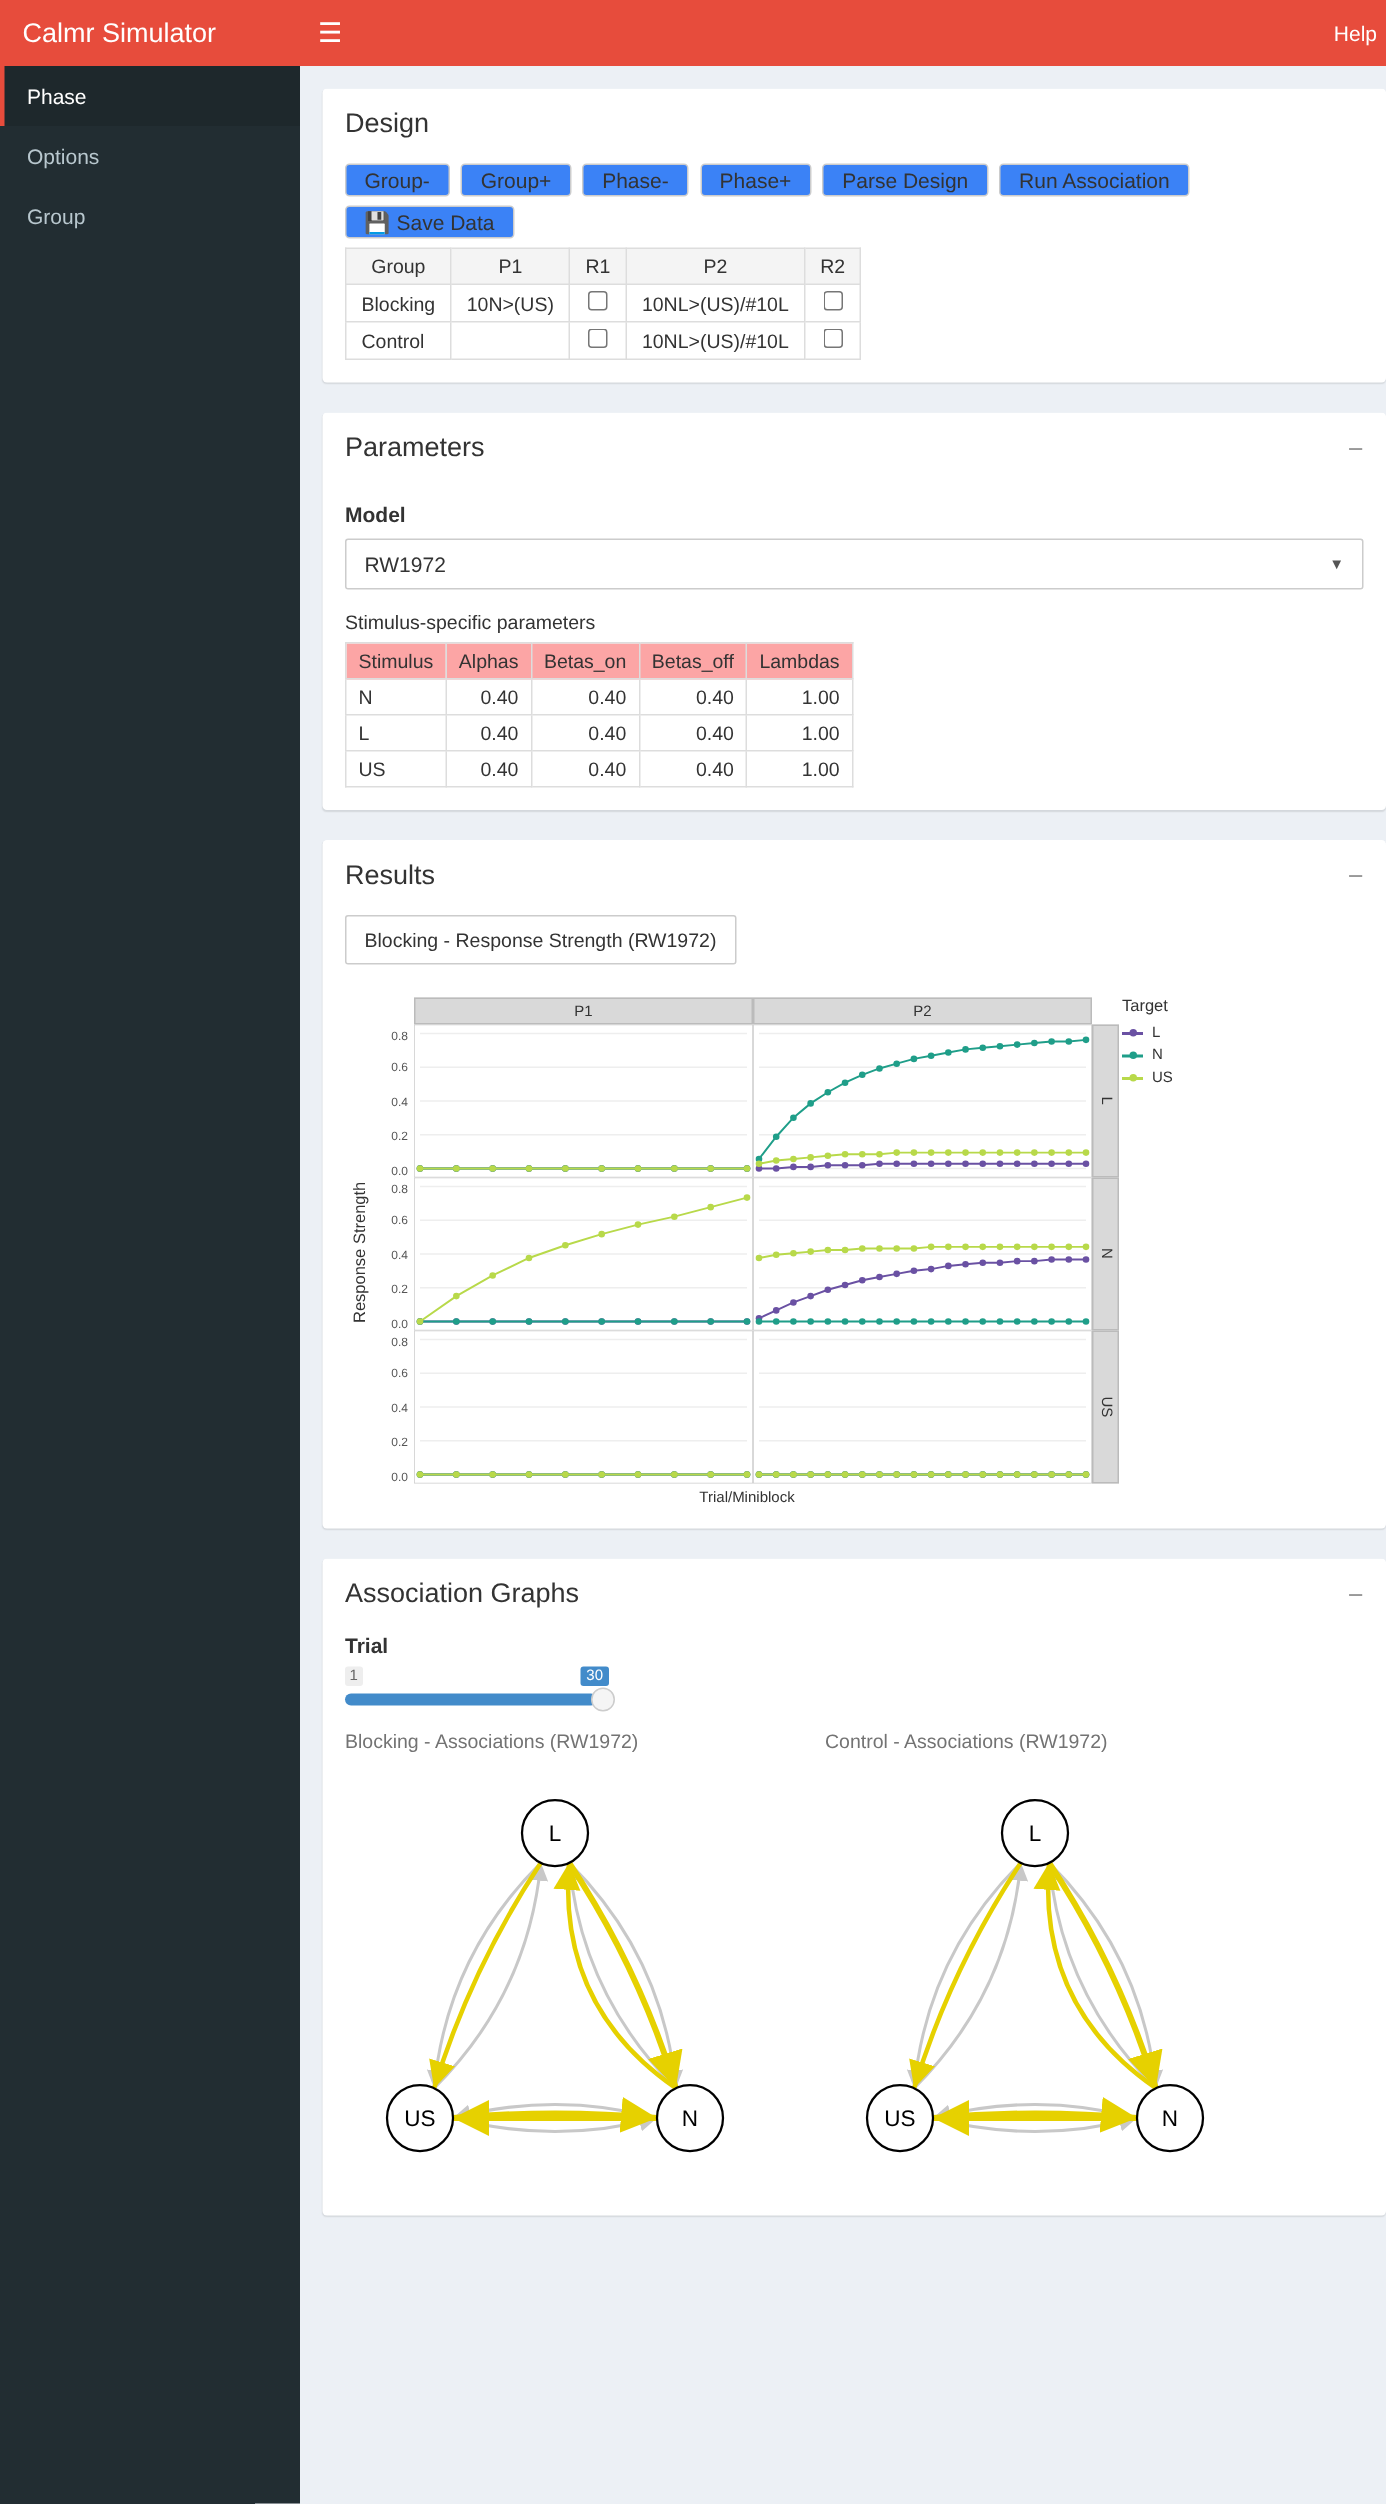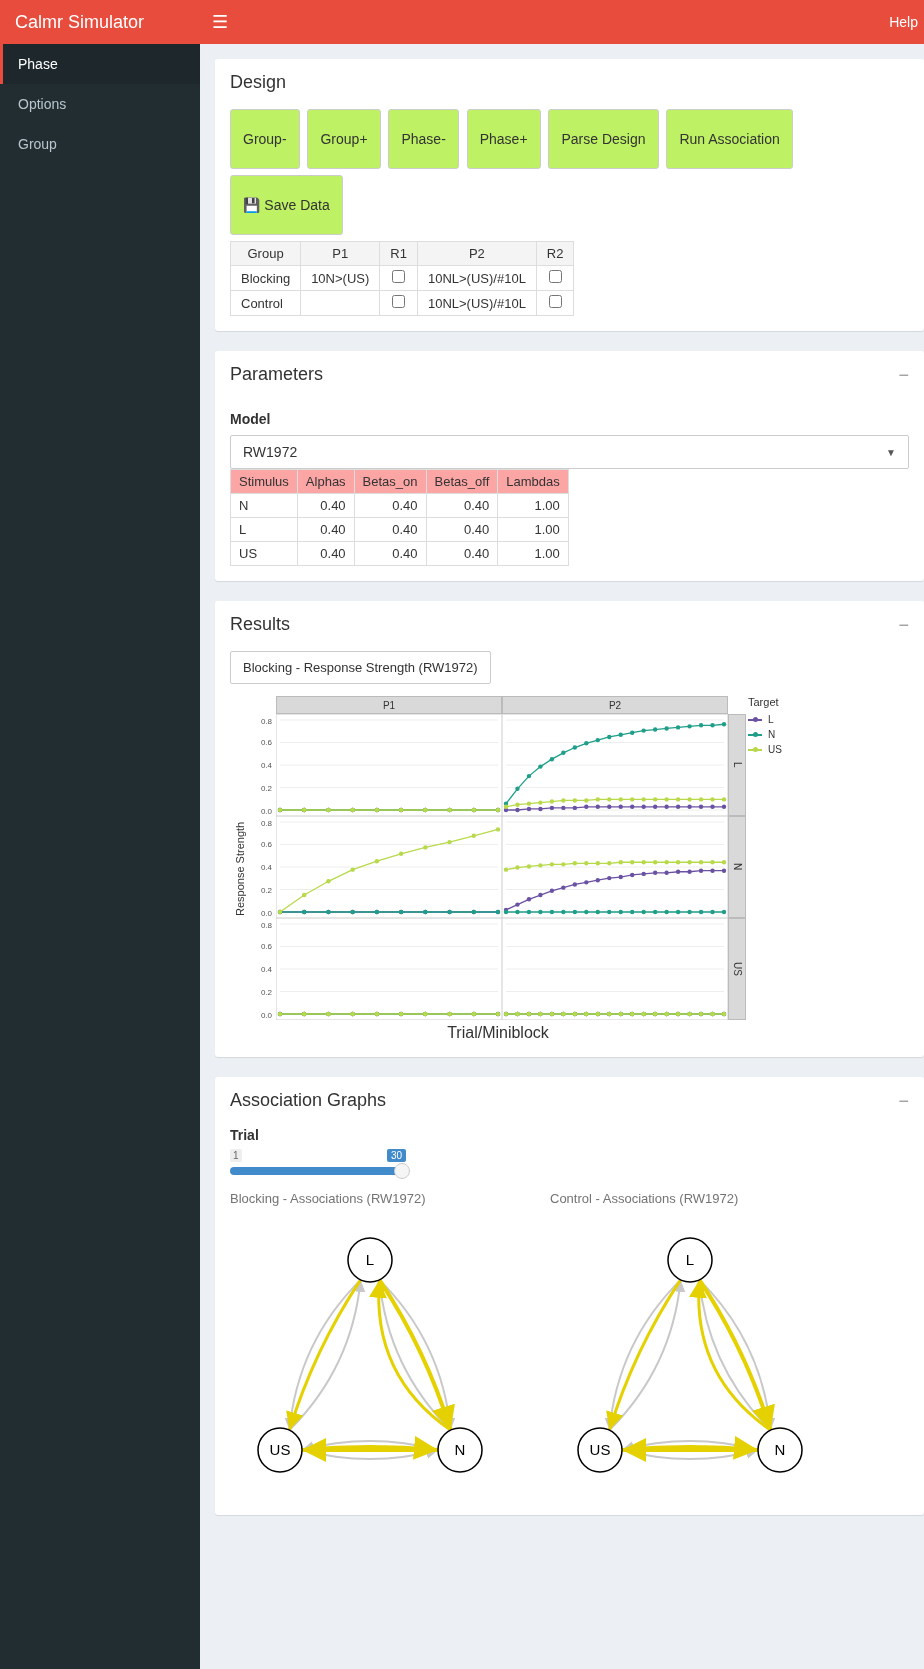--- a/index.html
+++ b/index.html
@@ -10,40 +10,40 @@
 .topbar-spacer { flex:1; }
 .help-link { color:#fff; padding-right:6px; font-size:14px; cursor:pointer; }
 .sidebar { position:absolute; top:44px; left:0; width:200px; height:calc(100% - 44px); background:#222d32; }
 .sidebar-item { color:#b8c7ce; padding:12px 15px; font-size:14px; cursor:pointer; border-left:3px solid transparent; }
 .sidebar-item.active { color:#fff; background:#1e282c; border-left:3px solid #e74c3c; }
 .content { position:absolute; top:44px; left:200px; right:0; bottom:0; padding:15px 0 15px 15px; overflow:hidden; }
 .box { background:#fff; border-top:3px solid #fff; margin-bottom:20px; border-radius:3px; box-shadow:0 1px 1px rgba(0,0,0,0.1); position:relative; }
 .box-header { padding:10px 15px 6px; font-size:18px; color:#333; display:flex; justify-content:space-between; align-items:center; }
 .box-body { padding:10px 15px 15px; }
 .box-collapse { color:#999; font-size:18px; cursor:pointer; line-height:1; }
-.btn { display:inline-block; background:#bef264; border:1px solid #ccc; padding:21px 12px; font-size:14px; color:#333; border-radius:3px; margin-right:4px; margin-bottom:6px; cursor:pointer; }
+.btn { display:inline-block; background:#3b82f6; border:1px solid #ccc; padding:2px 12px; font-size:14px; color:#333; border-radius:3px; margin-right:4px; margin-bottom:6px; cursor:pointer; }
 table.design { border-collapse:collapse; font-size:13px;padding-left:19px; }
 table.design th, table.design td { border:1px solid #ddd; padding:4px 10px; text-align:center; }
 table.design th { background:#f4f4f4; font-weight:normal; }
 table.design td.left { text-align:left; }
 .model-label { font-weight:bold; margin:10px 0 8px; display:block; }
 .select-wrap { border:1px solid #ccc; border-radius:2px; padding:8px 12px; display:flex; justify-content:space-between; align-items:center; background:#fff; cursor:pointer; }
 .select-caret { font-size:10px; color:#555; }
 .param-note { font-size:13px; margin:14px 0 6px; color:#333; }
 table.params { border-collapse:collapse; font-size:13px; }
 table.params th, table.params td { border:1px solid #ddd; padding:4px 8px; }
 table.params th { background:#fca5a5; font-weight:normal; text-align:left; }
 table.params td.num { text-align:right; }
-.results-select { border:1px solid #ccc; border-radius:2px; padding:8px 12px; margin-bottom:12px; display:inline-block; min-width:260px; background:#fff; font-size:13px; cursor:pointer; }
+.results-select { border:1px solid #ccc; border-radius:2px; padding:8px 12px; margin-bottom:22px; display:inline-block; min-width:260px; background:#fff; font-size:13px; cursor:pointer; }
 .chart-wrap { display:flex; }
 .ylab-vert { writing-mode:vertical-rl; transform:rotate(180deg); font-size:11px; color:#333; padding:0 4px; text-align:center; }
 .chart-grid { position:relative; }
 .panel-strip { background:#d9d9d9; height:18px; font-size:10px; color:#333; display:flex; align-items:center; justify-content:center; border:1px solid #bbb; }
 .panel-strip-v { background:#d9d9d9; width:18px; font-size:10px; color:#333; display:flex; align-items:center; justify-content:center; border:1px solid #bbb; writing-mode:vertical-rl; }
-.xlab { text-align:center; font-size:16px; margin-top:4px; }
+.xlab { text-align:center; font-size:10px; margin-top:4px; }
 .legend { font-size:10px; color:#333; padding-left:2px; }
 .legend-title { font-size:11px; margin-bottom:6px; }
 .legend-item { display:flex; align-items:center; margin-bottom:4px; }
 .legend-sw { width:14px; height:2px; margin-right:6px; position:relative; }
 .legend-sw::after { content:""; position:absolute; left:5px; top:-2px; width:5px; height:5px; border-radius:50%; background:inherit; }
 .slider-block { margin-bottom:18px; }
 .slider-label { font-weight:bold; margin-bottom:6px; display:block; }
 .slider-track { position:relative; height:24px; width:180px; }
 .slider-bar { position:absolute; top:18px; left:0; right:12px; height:8px; background:#428bca; border-radius:4px; }
 .slider-min { position:absolute; top:0; left:0; font-size:10px; background:#eee; color:#666; padding:1px 3px; border-radius:2px; }
@@ -124,20 +124,21 @@
     <div class="box-header">
       <span>Parameters</span>
       <span class="box-collapse">−</span>
     </div>
     <div class="box-body">
       <span class="model-label">Model</span>
       <div class="select-wrap">
         <span>RW1972</span>
         <span class="select-caret">▼</span>
       </div>
+      <div class="param-note">Stimulus-specific parameters</div>
       <table class="params">
         <tbody>
             <tr>
           <th>Stimulus</th>
           <th>Alphas</th>
           <th>Betas_on</th>
           <th>Betas_off</th>
           <th>Lambdas</th>
         </tr>
         <tr>

